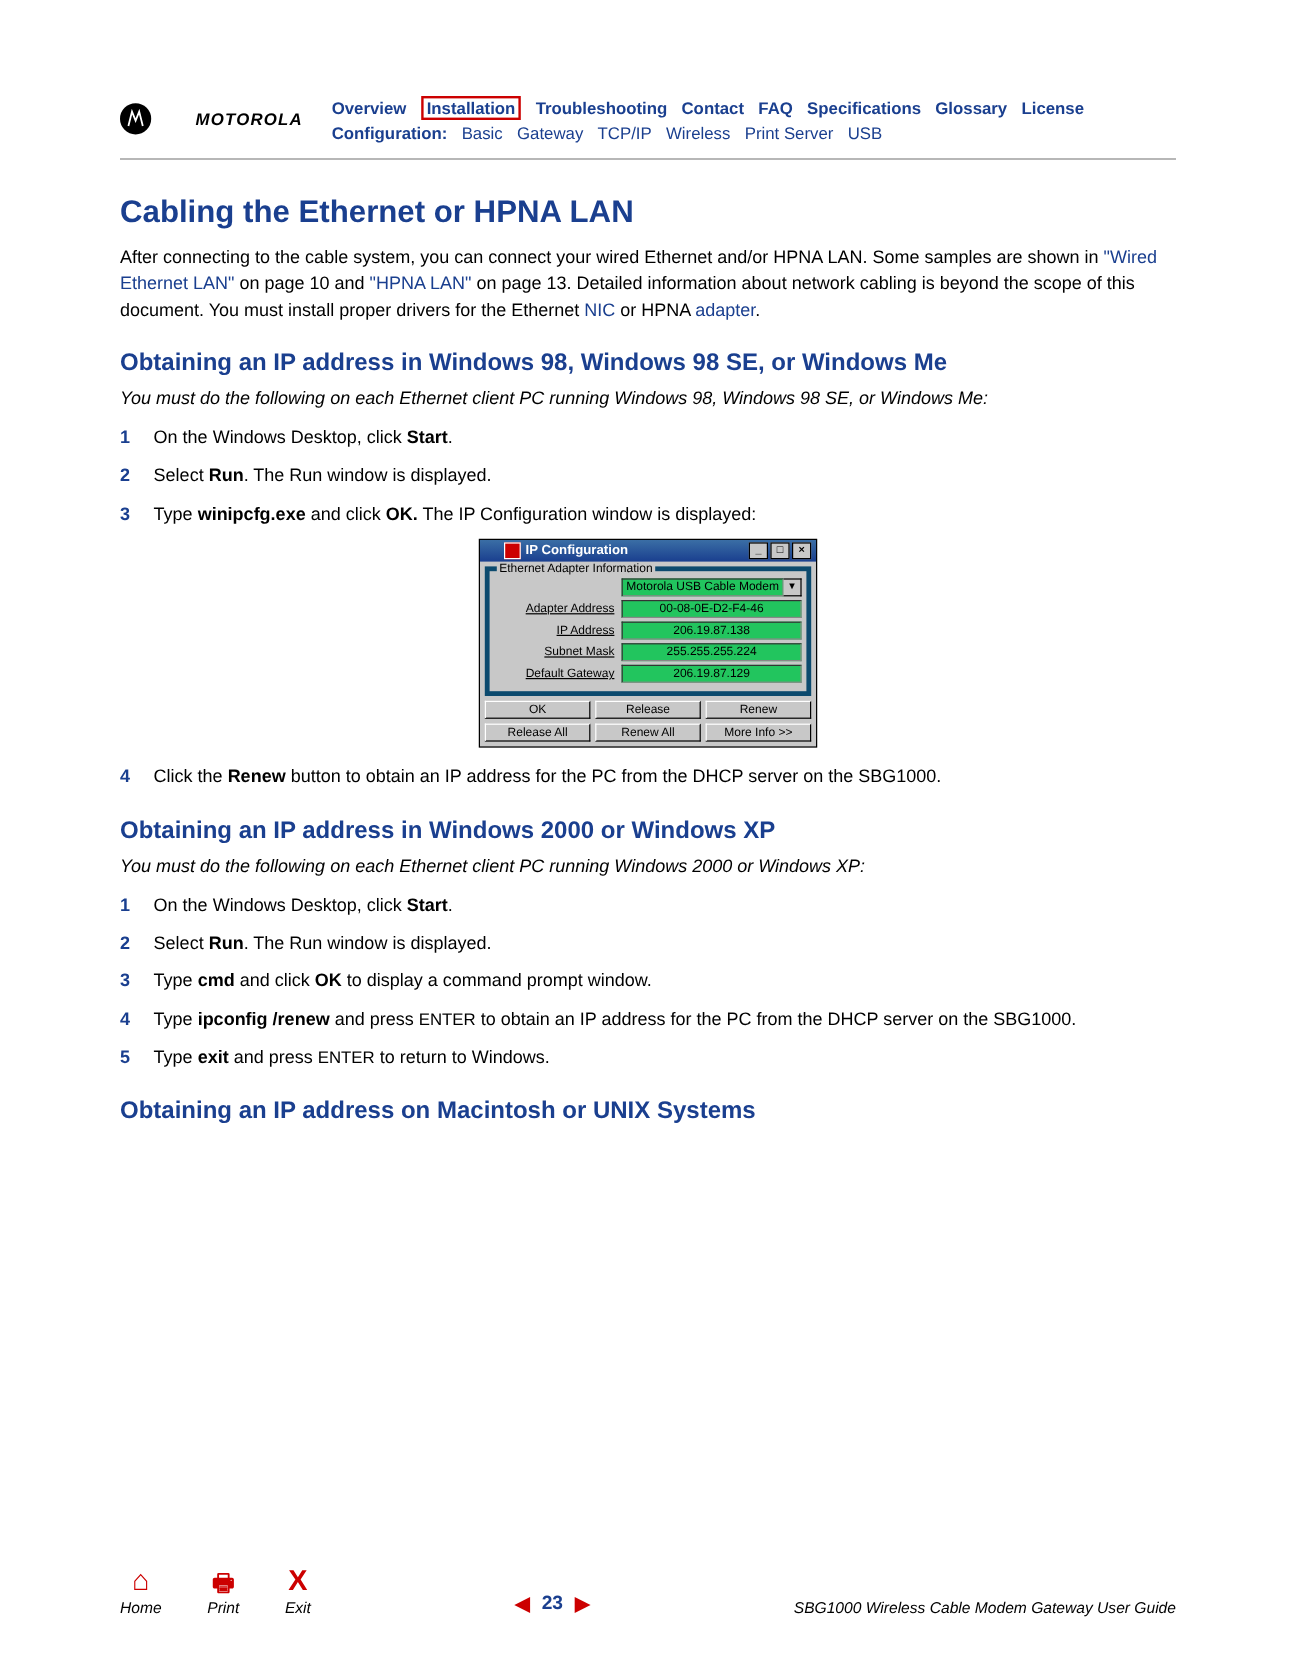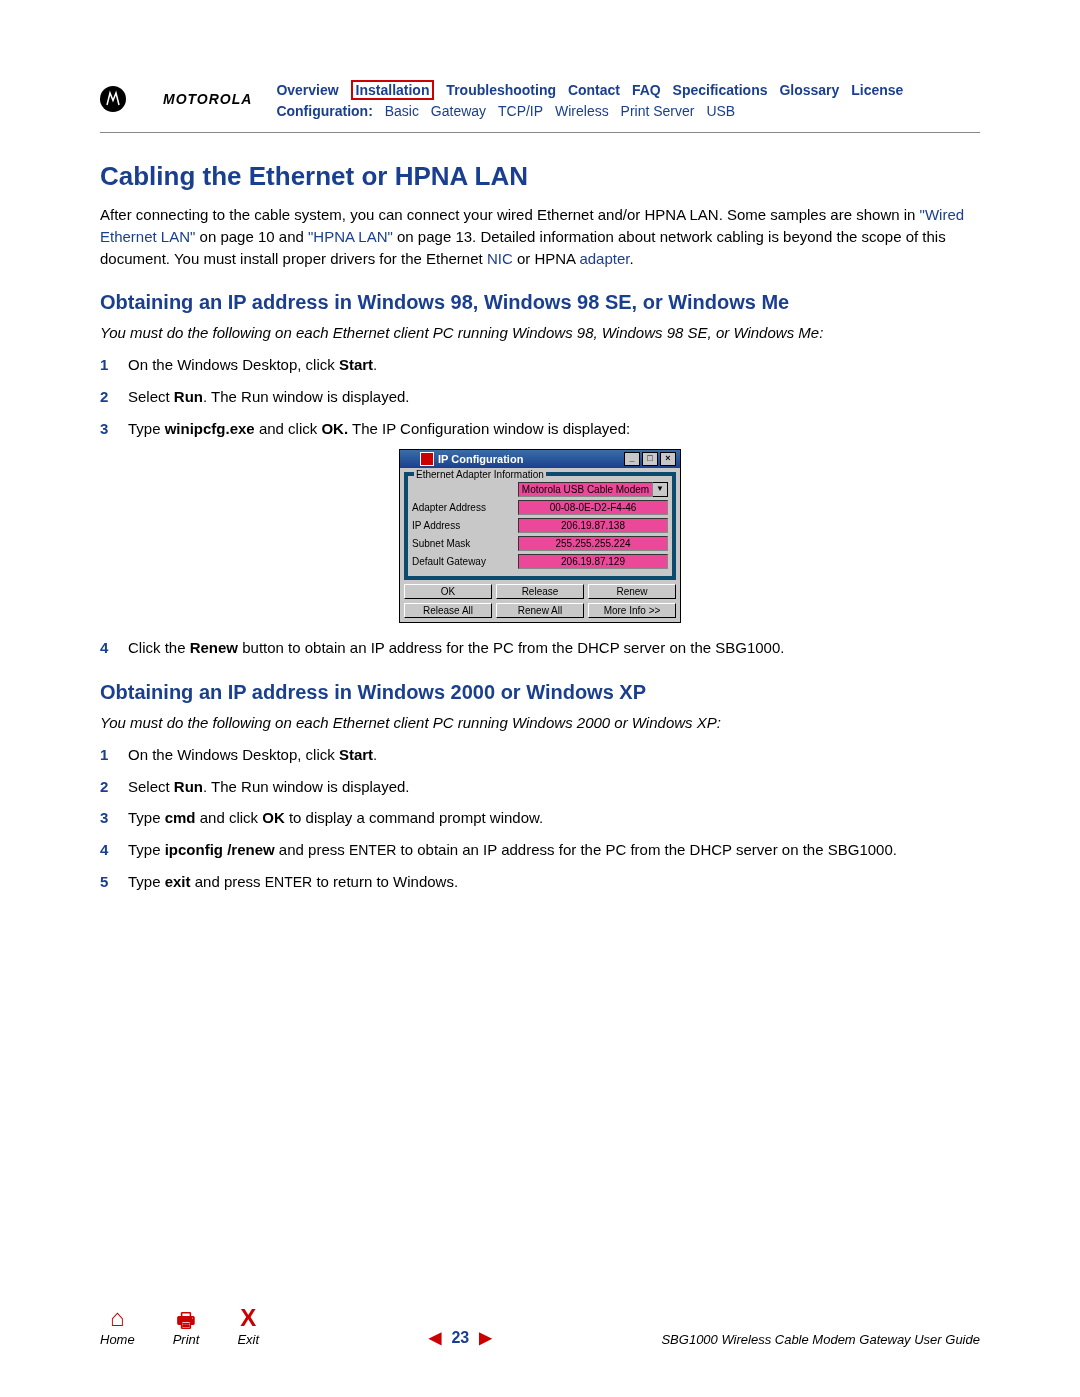--- a/index.html
+++ b/index.html
@@ -147,23 +147,23 @@
   .ipcfg .group {
     margin: 4px;
     border: 4px solid #0c4a6e;
     padding: 6px 4px 4px 4px;
     position: relative;
   }
   .ipcfg .group-label {
     position: absolute; top: -7px; left: 6px; background:#c8c8c8; padding:0 2px; font-size:10px;
   }
   .ipcfg .row { display:flex; align-items:center; margin-bottom:3px; }
-  .ipcfg .row .lbl { width:100px; text-align:left; padding-right:6px; font-size:10px;}
+  .ipcfg .row .lbl { width:100px; text-align:right; padding-right:6px; font-size:10px;text-decoration:underline;}
   .ipcfg .row .val {
-    flex:1; background:#ec4899; border:1px inset #888; padding:1px 2px; font-size:10px; text-align:center;
+    flex:1; background:#22c55e; border:1px inset #888; padding:1px 2px; font-size:10px; text-align:center;
   }
   .ipcfg .combo { display:flex; }
   .ipcfg .combo .dd { width:14px; background:#c8c8c8; border:1px solid #000; border-left:none; font-size:8px; text-align:center; line-height:12px;}
   .ipcfg .btnrow { display:flex; justify-content:space-around; margin:4px 4px; gap:4px;}
   .ipcfg .btn {
     flex:1; background:#c8c8c8; border:1px solid #000; border-top-color:#fff; border-left-color:#fff;
     font-size:10px; padding:1px 0; text-align:center;
   }
 
   .footer {
@@ -331,20 +331,21 @@
     <li>
         <span class="num">4</span>
         <span class="txt"><span>Type </span><span class="bold">ipconfig /renew</span><span> and press </span><span class="smallcaps">ENTER</span><span> to obtain an IP address for the PC from the DHCP server on the SBG1000.</span></span>
       </li>
     <li>
         <span class="num">5</span>
         <span class="txt"><span>Type </span><span class="bold">exit</span><span> and press </span><span class="smallcaps">ENTER</span><span> to return to Windows.</span></span>
       </li>
   </ol>
 
+  <h2>Obtaining an IP address on Macintosh or UNIX Systems</h2>
 
   <div class="footer">
     <div class="icons">
       <div class="icon-col">
         <span class="glyph">⌂</span>
         <span>Home</span>
       </div>
       <div class="icon-col">
         <span class="glyph" style="font-size:20px">🖶</span>
         <span>Print</span>

